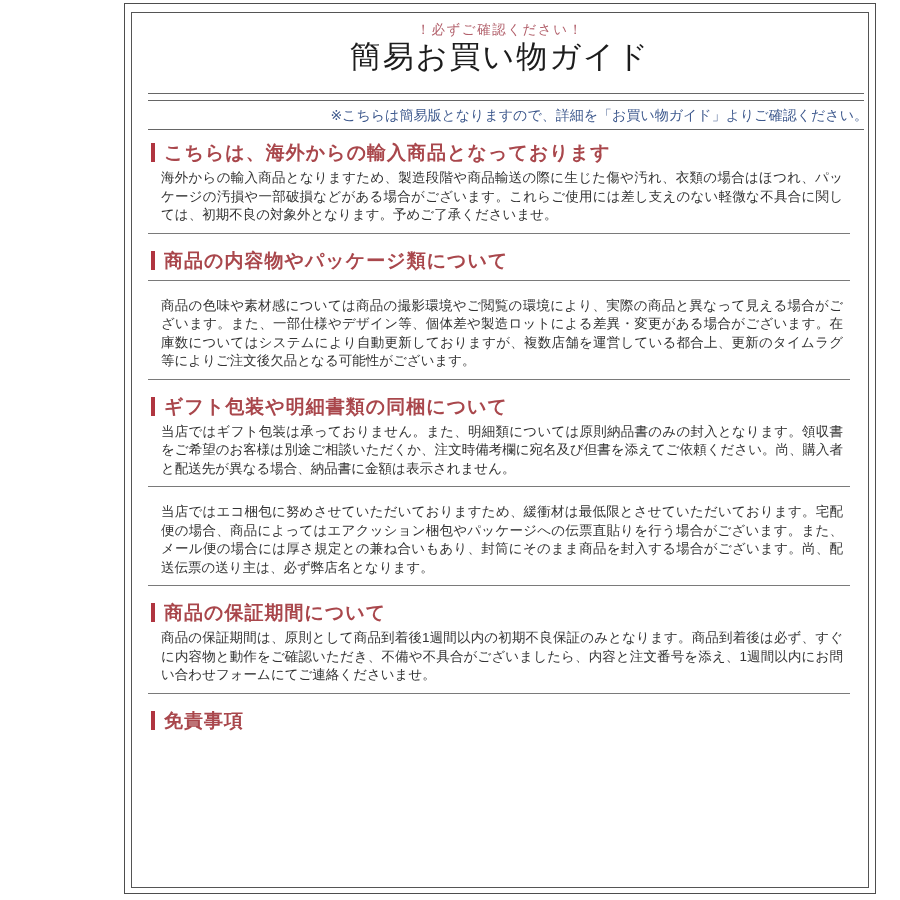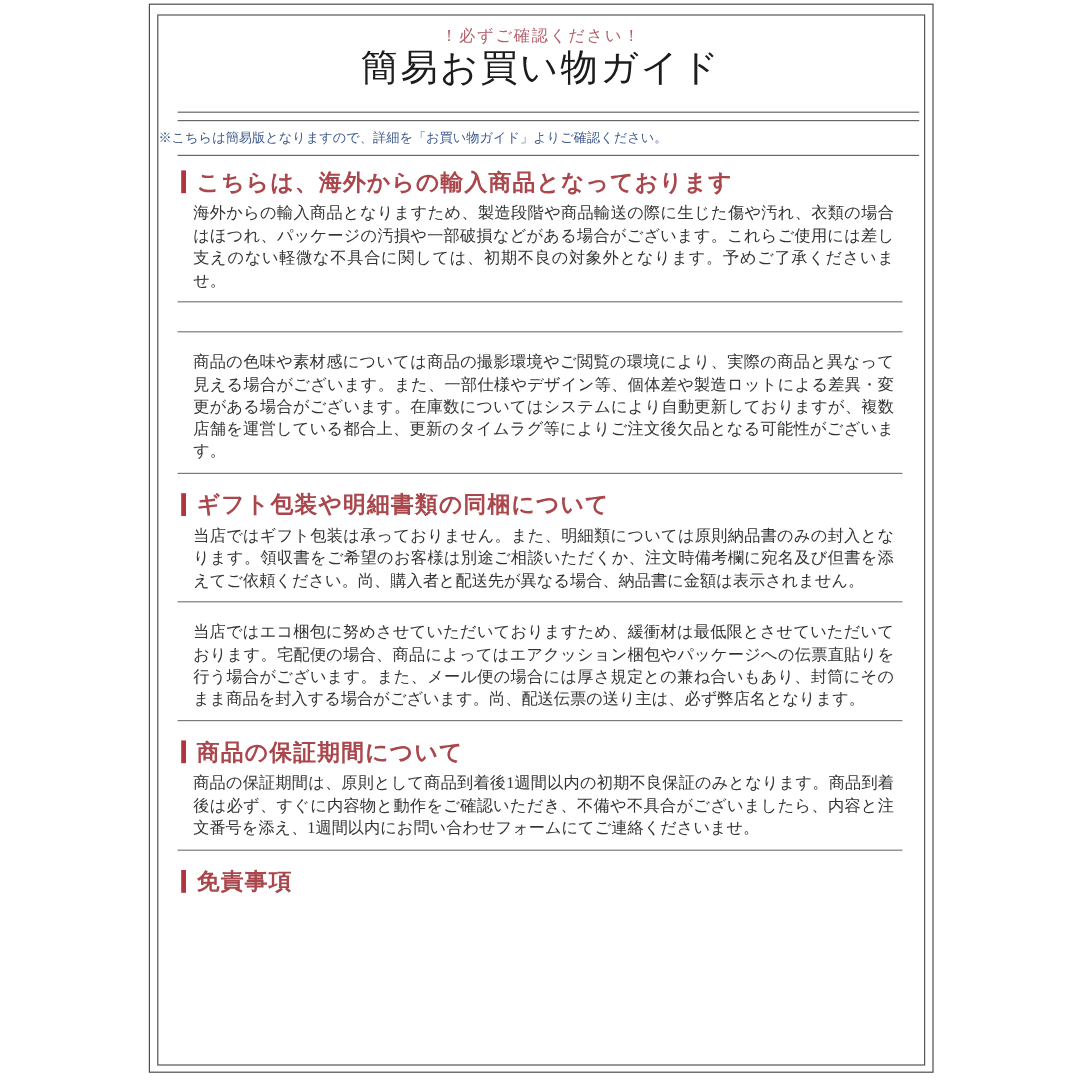--- a/index.html
+++ b/index.html
@@ -6,24 +6,23 @@
   html, body { width: 900px; height: 900px; }
   body {
     position: relative;
     background: #ffffff;
     font-family: "Liberation Sans", "DejaVu Sans", sans-serif;
     color: #333333;
   }
   .outer-frame {
     position: absolute;
     left: 124px; top: 3px;
-    width: 654px; height: 891px;
+    width: 752px; height: 891px;
     border: 1px solid #4d4d4d;
     background: #ffffff;
-    font-family: Liberation Serif, serif;
   }
   .inner-frame {
     position: absolute;
     left: 6px; top: 8px; right: 6px; bottom: 5px;
     border: 1px solid #555555;
     overflow: hidden;
   }
   
   .hdr { padding-top: 8px; }
   .hdr-warning {
@@ -41,23 +40,23 @@
     letter-spacing: 2px;
     margin-bottom: 17px;
   }
   .double-line {
     height: 8px;
     border-top: 1px solid #666666;
     border-bottom: 1px solid #666666;
     margin: 0 4px 0 16px;
   }
   .hdr-note {
-    text-align: left;
+    text-align: right;
     color: #3f5a8e;
-    font-size: 11px;
+    font-size: 14px;
     line-height: 16px;
     padding: 6px 0 6px 0;
   }
   .single-line {
     border-top: 1px solid #666666;
     margin: 0 4px 0 16px;
   }
   
   .sec { padding: 12px 0 4px 0; }
   .sec-heading {
@@ -105,20 +104,21 @@
       <div class="single-line"></div>
     </div>
 
     <section class="sec">
       <h2 class="sec-heading"><span class="heading-bar"></span><span>こちらは、海外からの輸入商品となっております</span></h2>
       <p class="sec-body"><span>海外からの輸入商品となりますため、製造段階や商品輸送の際に生じた傷や汚れ、衣類の場合はほつれ、パッケージの汚損や一部破損などがある場合がございます。これらご使用には差し支えのない軽微な不具合に関しては、初期不良の対象外となります。予めご了承くださいませ。</span></p>
       <div class="divider"></div>
     </section>
 
     <section class="sec">
+      <h2 class="sec-heading"><span class="heading-bar"></span><span>商品の内容物やパッケージ類について</span></h2>
       <div class="divider"></div>
     </section>
 
     <section class="sec">
       <p class="sec-body"><span>商品の色味や素材感については商品の撮影環境やご閲覧の環境により、実際の商品と異なって見える場合がございます。また、一部仕様やデザイン等、個体差や製造ロットによる差異・変更がある場合がございます。在庫数についてはシステムにより自動更新しておりますが、複数店舗を運営している都合上、更新のタイムラグ等によりご注文後欠品となる可能性がございます。</span></p>
       <div class="divider"></div>
     </section>
 
     <section class="sec">
       <h2 class="sec-heading"><span class="heading-bar"></span><span>ギフト包装や明細書類の同梱について</span></h2>

